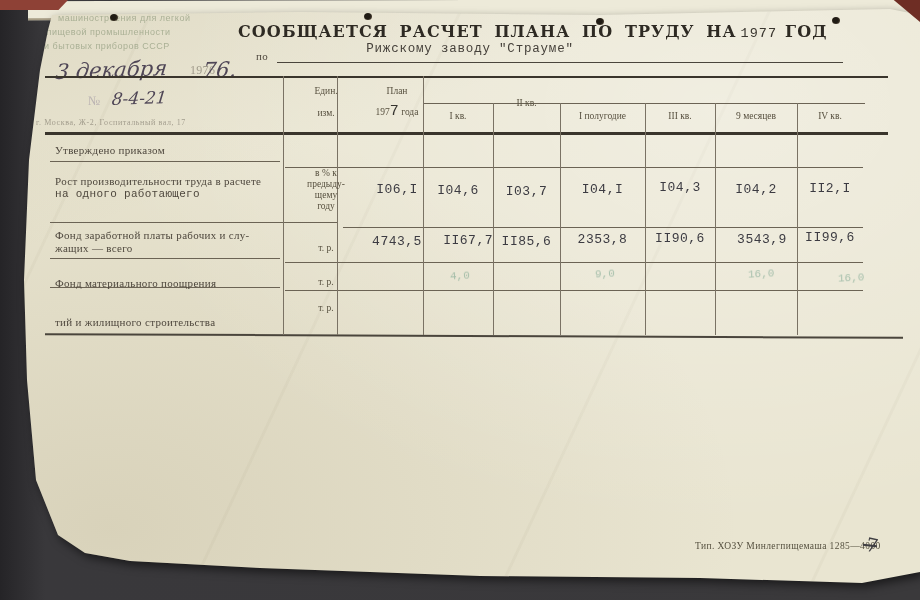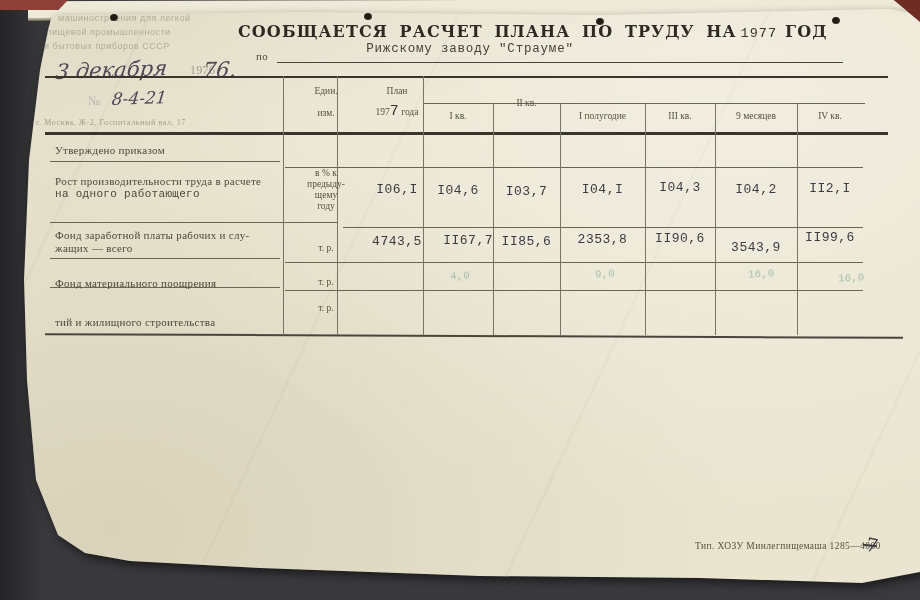--- a/index.html
+++ b/index.html
@@ -134,21 +134,21 @@
     <div class="typed c-q4" style="top:181px;">II2,I</div>
 
     <div class="print" style="left:55px;top:229px;">Фонд заработной платы рабочих и слу-</div>
     <div class="print" style="left:55px;top:242px;">жащих — всего</div>
     <div class="print-sm c-unit" style="top:243px;">т. р.</div>
     <div class="typed c-plan" style="top:234px;">4743,5</div>
     <div class="typed c-q1" style="top:233px;text-align:right;">II67,7</div>
     <div class="typed c-q2" style="top:234px;">II85,6</div>
     <div class="typed c-h1" style="top:232px;">2353,8</div>
     <div class="typed c-q3" style="top:231px;">II90,6</div>
-    <div class="typed c-m9" style="top:240px;">3543,9</div>
+    <div class="typed c-m9" style="top:232px;padding-left:6px;">3543,9</div>
     <div class="typed c-q4" style="top:230px;">II99,6</div>
 
     <div class="print" style="left:55px;top:277px;">Фонд материального поощрения</div>
     <div class="print-sm c-unit" style="top:277px;">т. р.</div>
 
     <div class="print" style="left:55px;top:316px;">тий и жилищного строительства</div>
     <div class="print-sm c-unit" style="top:303px;">т. р.</div>
 
     <div class="ghost" style="left:450px;top:270px;">4,0</div>
     <div class="ghost" style="left:595px;top:268px;">9,0</div>

